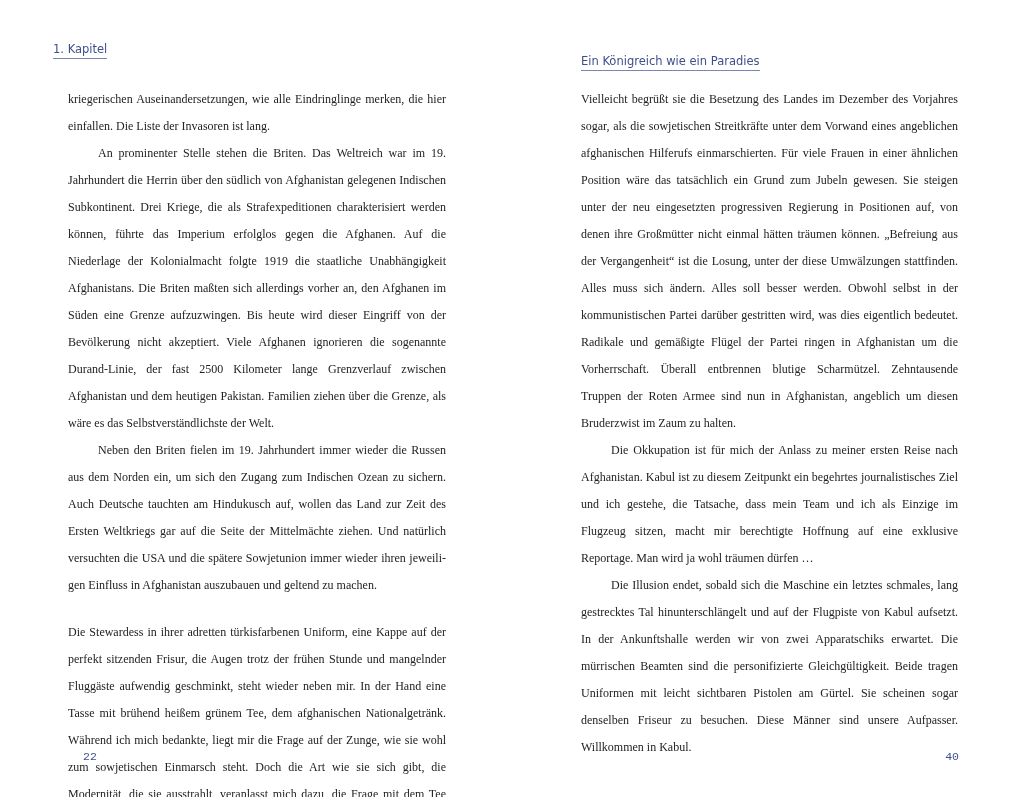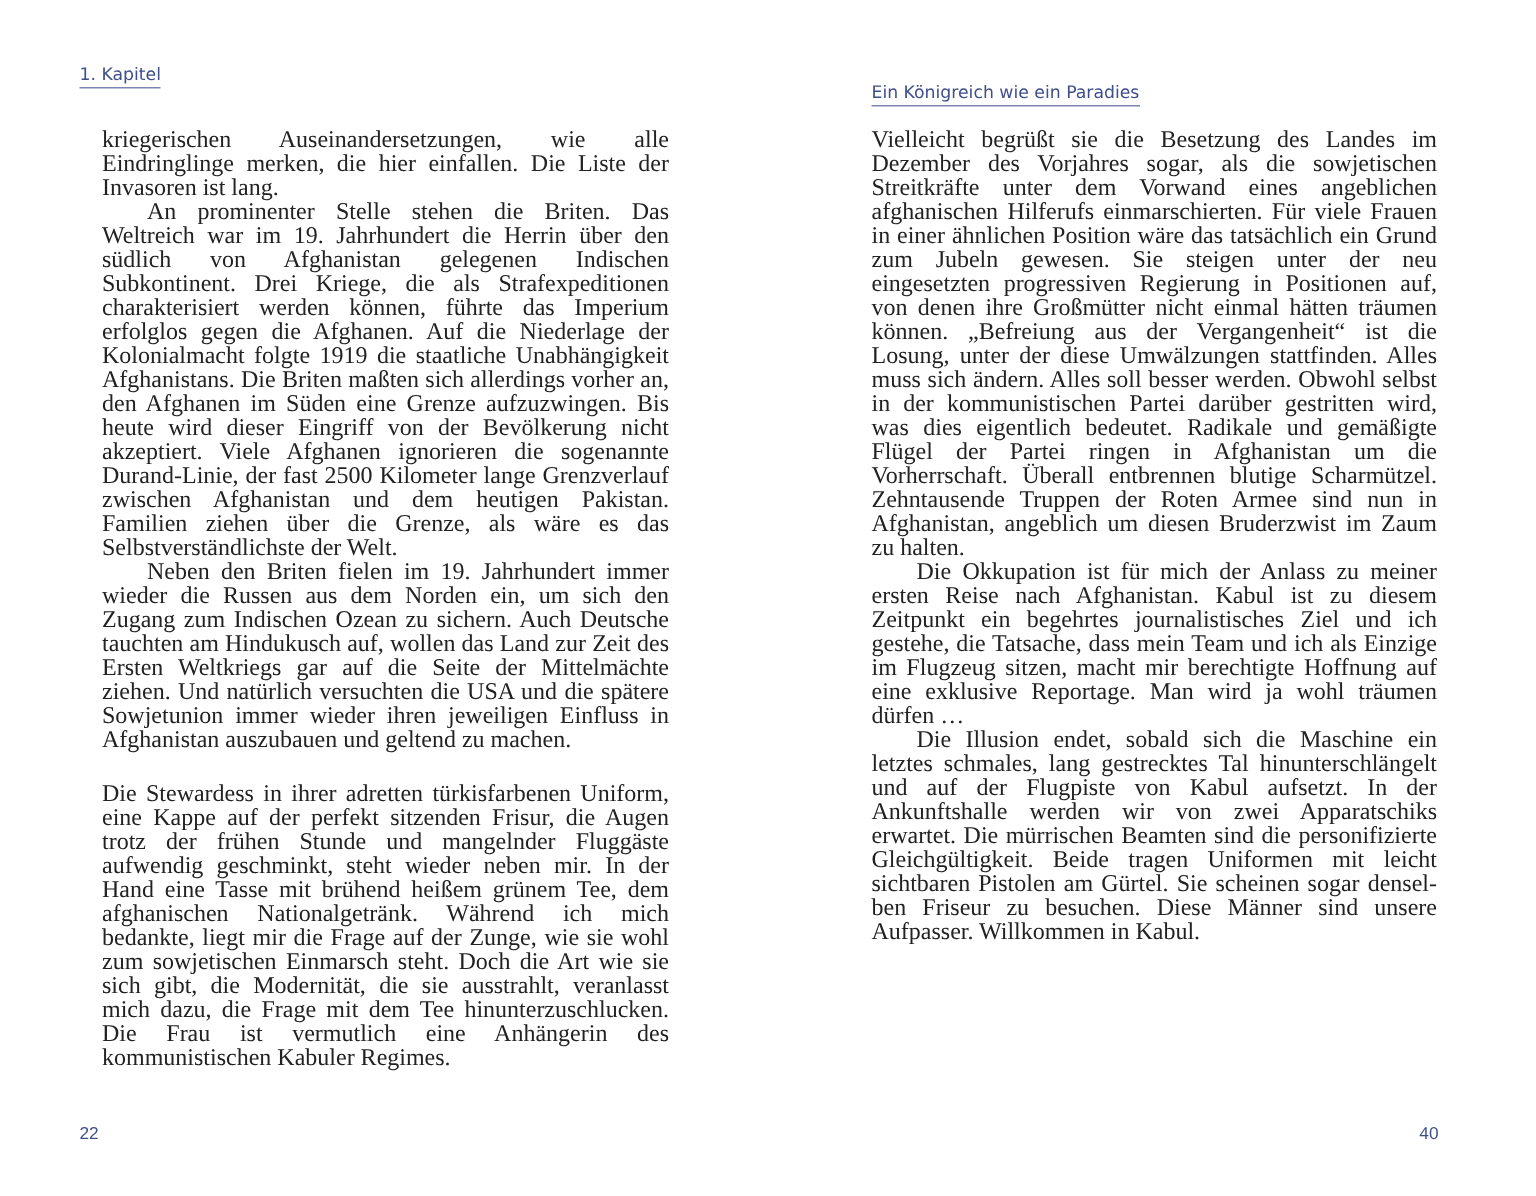--- a/index.html
+++ b/index.html
@@ -7,25 +7,25 @@
          font-family: "Liberation Serif", "DejaVu Serif", serif; color: #222; }
   .page { position: absolute; top: 4px; height: 797px; }
   .page.left  { left: 66px;  width: 380px; }
   .page.right { left: 581px; width: 377px; }
   .running-head { position: absolute; top: 38px; font-family: "DejaVu Sans", "Liberation Sans", sans-serif;
         font-size: 11.5px; color: #3f4f8c; padding-bottom: 2px; border-bottom: 1px solid #7d86b3; white-space: nowrap; }
   .page.left .running-head { left: -13px; }
   .page.right .running-head { left: 0; margin-top: 12px; }
   .body { position: absolute; top: 82px; left: 0; right: 0; }
   .page.left .body { left: 2px; }
-  .body p { margin: 0; font-size: 16px; line-height: 16px; text-align: justify; hyphens: manual; font-family: Liberation Serif, serif; }
+  .body p { margin: 0; font-size: 12px; line-height: 27px; text-align: justify; hyphens: manual; font-family: Liberation Serif, serif; }
   .body p.indent { text-indent: 30px; }
   .body p.section-start { margin-top: 19.6px; }
-  .folio { position: absolute; top: 746px; font-family: Liberation Sans, sans-serif;
-           font-size: 11.5px; color: #3f4f8c; }
+  .folio { position: absolute; top: 746px; font-family: Liberation Mono, monospace;
+           font-size: 11.5px; color: #3f4f8c; margin-left: 30px; }
   .page.left .folio { left: -13px; }
   .page.right .folio { right: -1px; }
 </style>
 </head>
 <body>
 
 <div class="page left">
   <div class="running-head">1. Kapitel</div>
   <div class="body">
     <p>kriegerischen Auseinandersetzungen, wie alle Eindringlinge merken, die hier einfallen. Die Liste der Invasoren ist lang.</p>

